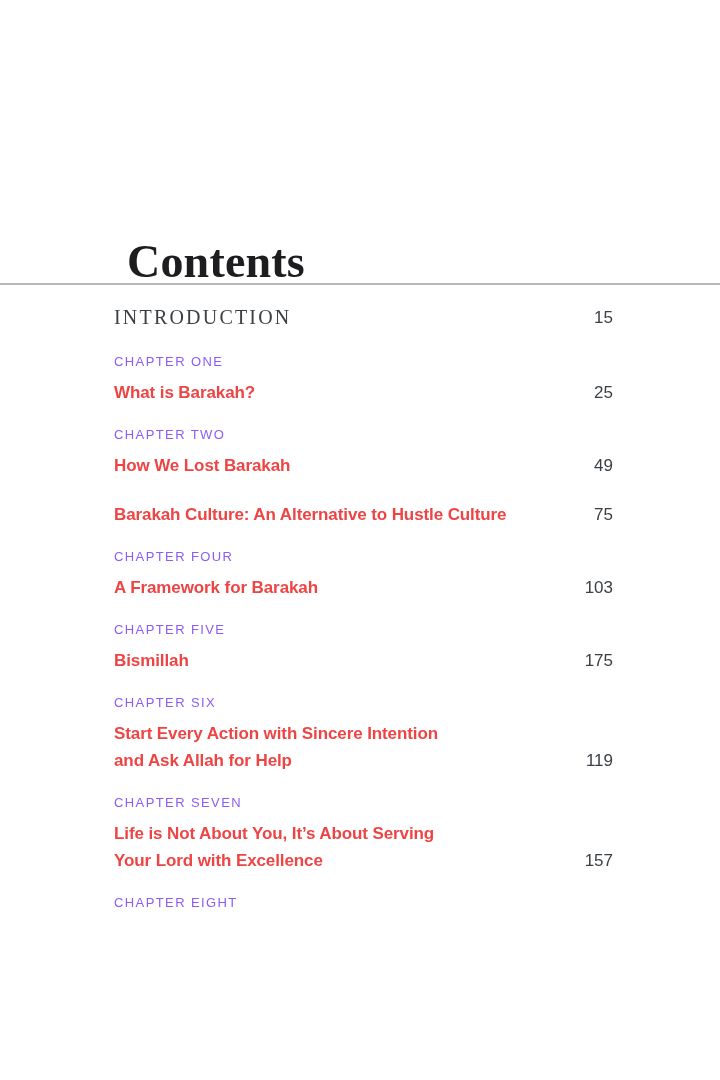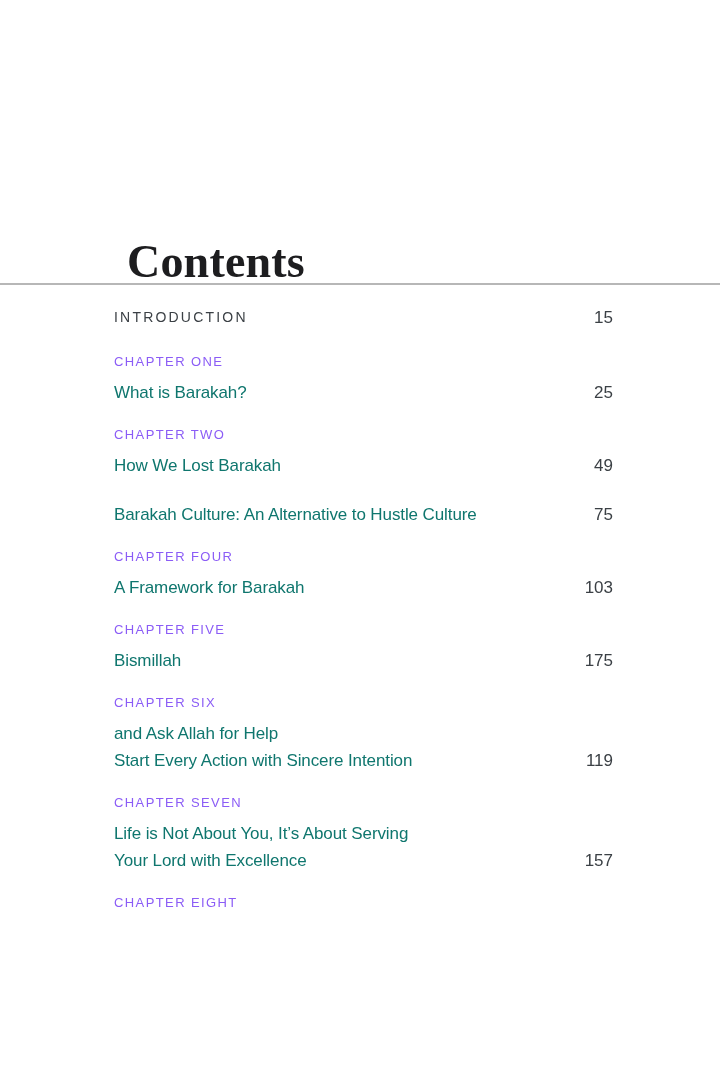--- a/index.html
+++ b/index.html
@@ -44,26 +44,27 @@
     right: 107px;
     top: 309px;
   }
   .intro-row {
     display: flex;
     justify-content: space-between;
     align-items: flex-end;
     margin-bottom: 29px;
   }
   .intro-label {
-    font-size: 14px;
+    font-size: 20px;
     line-height: 17px;
     letter-spacing: 2.2px;
     font-weight: 500;
     color: #3b4045;
     white-space: nowrap;
+    font-family: Liberation Serif, serif;
   }
   .intro-row .page-num {
     line-height: 17px;
   }
   .entry {
     margin-bottom: 22px;
   }
   .entry-label {
     font-size: 13px;
     line-height: 14px;
@@ -74,23 +75,23 @@
     white-space: nowrap;
   }
   .entry-row {
     display: flex;
     justify-content: space-between;
     align-items: flex-end;
   }
   .entry-title {
     font-size: 17px;
     line-height: 27px;
-    font-weight: 400;
+    font-weight: 700;
     letter-spacing: -0.1px;
-    color: #0f766e;
+    color: #ef4444;
   }
   .entry-title .title-line {
     white-space: nowrap;
   }
   .page-num {
     font-size: 17px;
     line-height: 27px;
     font-weight: 400;
     color: #3b4045;
     white-space: nowrap;
@@ -159,22 +160,22 @@
               <div class="title-line">Bismillah</div>
             </div>
       <div class="page-num">175</div>
     </div>
   </div>
 
   <div class="entry">
     <div class="entry-label">CHAPTER SIX</div>
     <div class="entry-row">
       <div class="entry-title">
+              <div class="title-line">Start Every Action with Sincere Intention</div>
               <div class="title-line">and Ask Allah for Help</div>
-              <div class="title-line">Start Every Action with Sincere Intention</div>
             </div>
       <div class="page-num">119</div>
     </div>
   </div>
 
   <div class="entry">
     <div class="entry-label">CHAPTER SEVEN</div>
     <div class="entry-row">
       <div class="entry-title">
               <div class="title-line">Life is Not About You, It’s About Serving</div>

